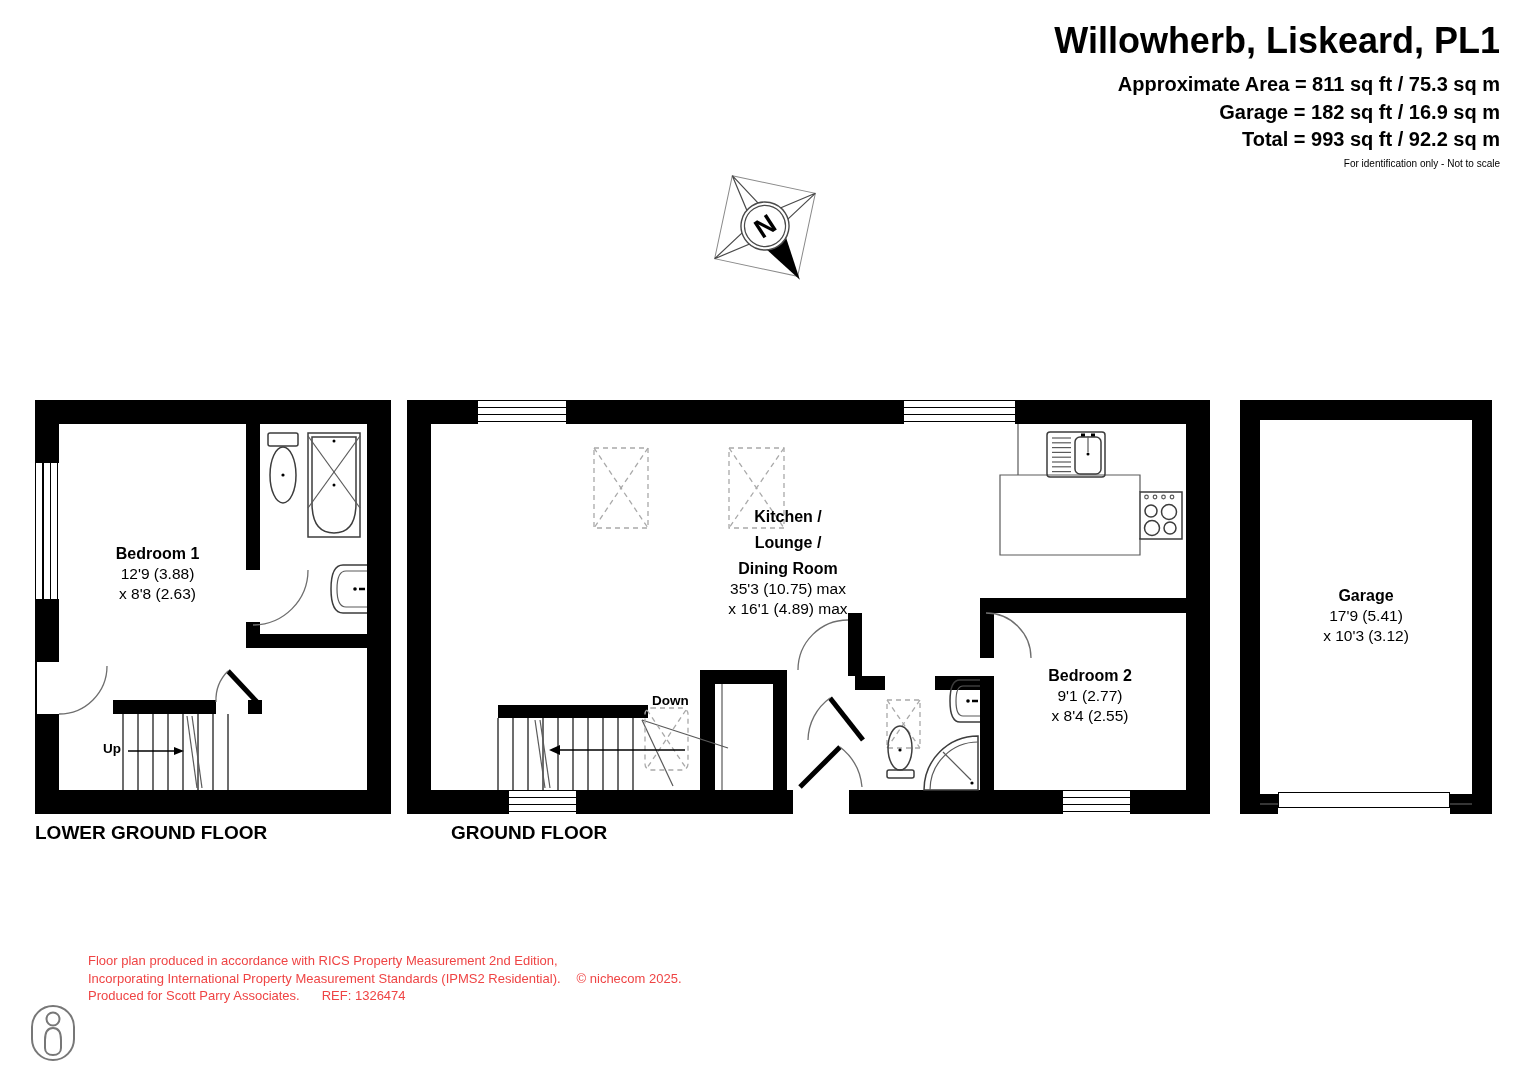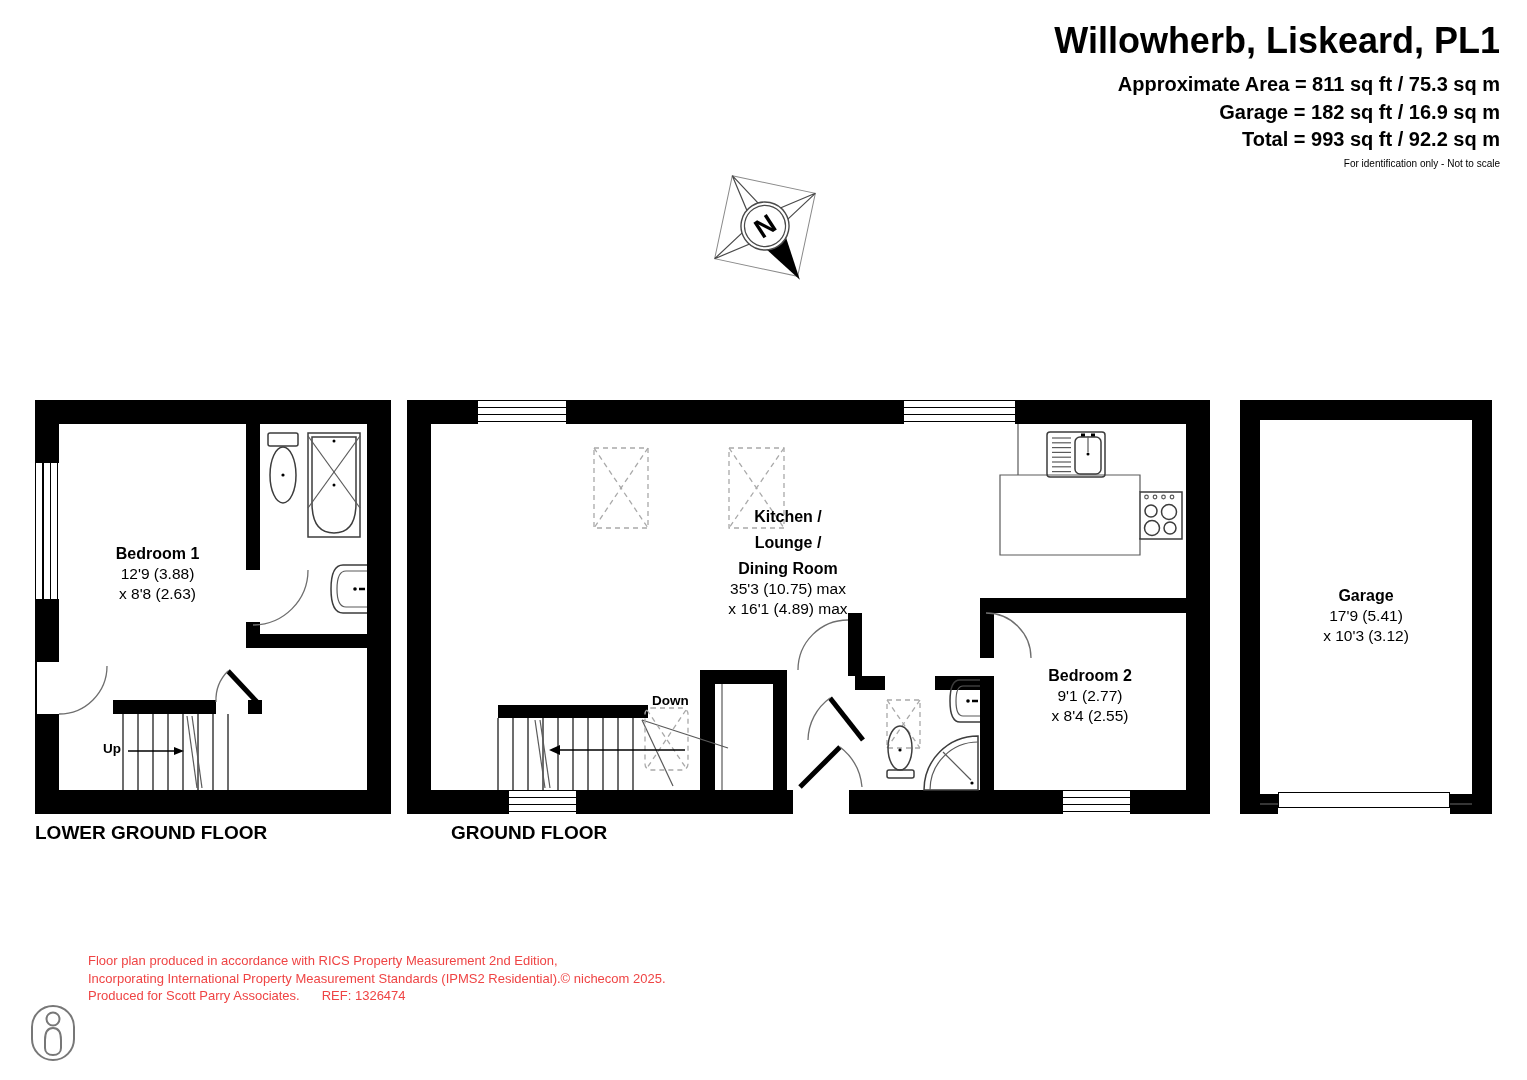--- a/index.html
+++ b/index.html
@@ -28,21 +28,21 @@
   .dash { fill:none; stroke:#a9a9a9; stroke-width:1.3; stroke-dasharray:5 4; }
   .blk  { fill:#000; stroke:none; }
   .room-label { position:absolute; text-align:center; font-size:15.5px; line-height:20px; }
   .room-label .rn { font-weight:bold; font-size:16px;margin-top:6px; }
   .floor-label { position:absolute; font-size:19px; font-weight:bold; white-space:nowrap; }
   .stair-label { position:absolute; font-size:13.5px; font-weight:bold; white-space:nowrap; }
   .garage-door { position:absolute; background:#fff; border:1.5px solid #000; box-sizing:border-box; }
   
   .footer-text { position:absolute; left:88px; top:952px; font-size:13px; line-height:17.5px; color:#ef4444; }
   .footer-row { display:flex; }
-  .footer-row .sp1 { margin-left:0; }
+  .footer-row .sp1 { margin-left:16px; }
   .footer-row .sp2 { margin-left:22px; }
 </style>
 </head>
 <body>
 
 <div class="page">
 
   <div class="title">Willowherb, Liskeard, PL1</div>
   <div class="area-lines">
     <div>Approximate Area = 811 sq ft / 75.3 sq m</div>

